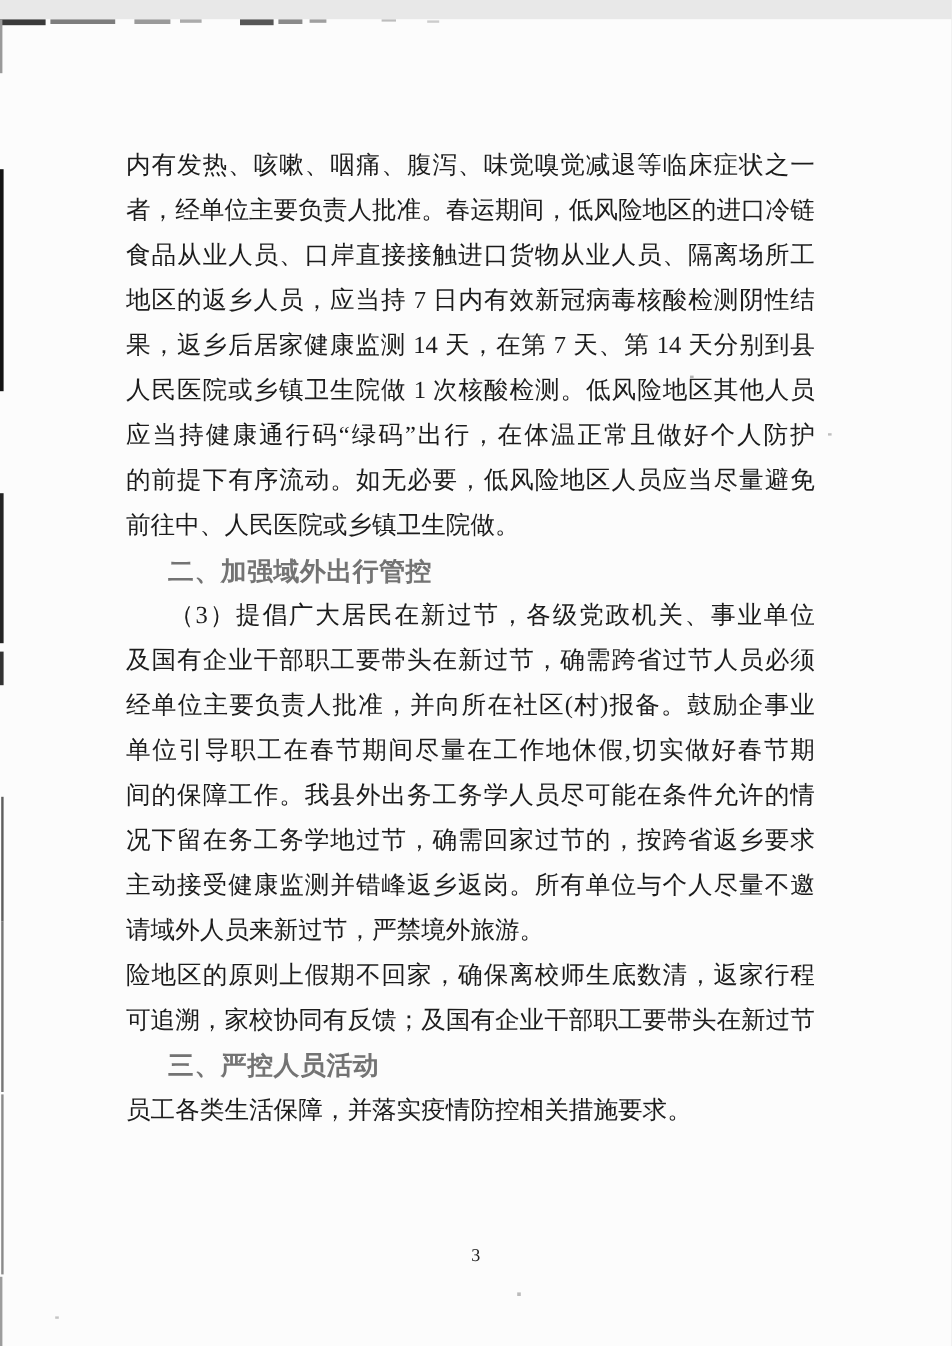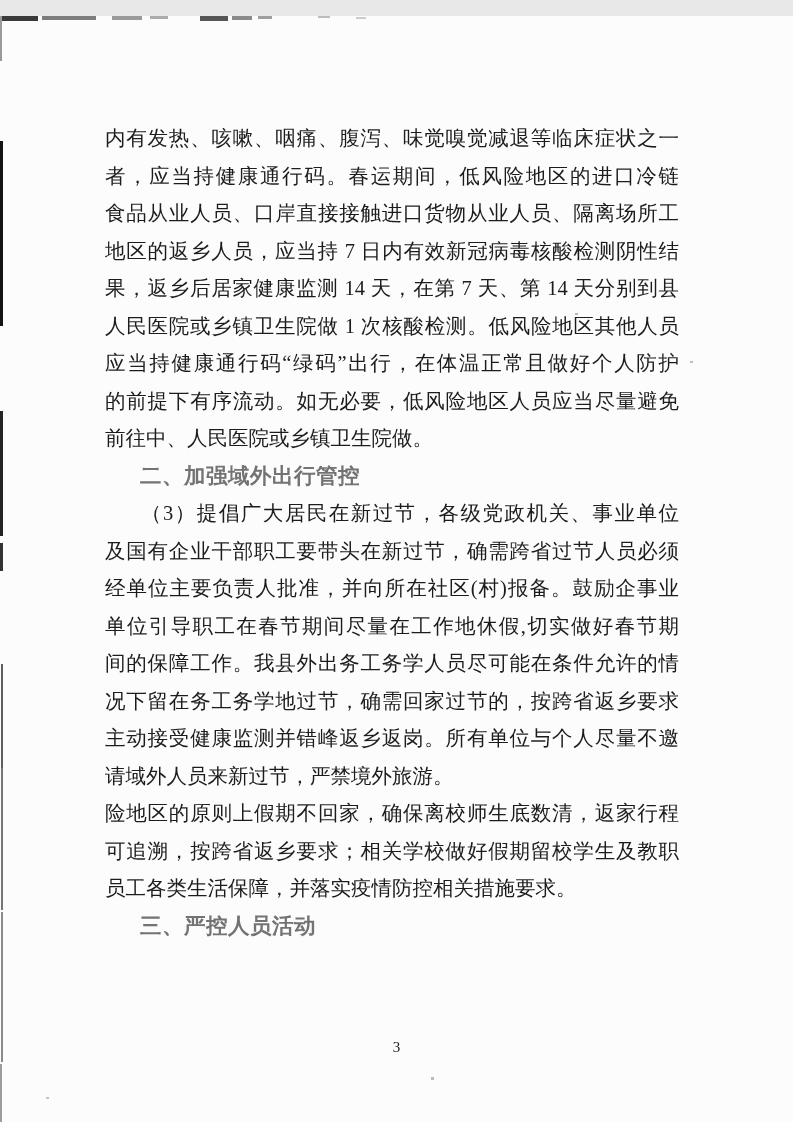--- a/index.html
+++ b/index.html
@@ -99,42 +99,42 @@
   <div class="art art-l6"></div>
   <div class="art art-l7"></div>
   <div class="art art-l8"></div>
   <div class="art spk1"></div>
   <div class="art spk2"></div>
   <div class="art spk3"></div>
   <div class="art spk4"></div>
 
   <div class="textblock">
     <p class="ln j">内有发热、咳嗽、咽痛、腹泻、味觉嗅觉减退等临床症状之一</p>
-    <p class="ln j">者，应当持健康通行码。春运期间，低风险地区的进口冷链</p>
+    <p class="ln j">者，经单位主要负责人批准。春运期间，低风险地区的进口冷链</p>
     <p class="ln j">食品从业人员、口岸直接接触进口货物从业人员、隔离场所工</p>
     <p class="ln j">地区的返乡人员，应当持 7 日内有效新冠病毒核酸检测阴性结</p>
     <p class="ln j">果，返乡后居家健康监测 14 天，在第 7 天、第 14 天分别到县</p>
     <p class="ln j">人民医院或乡镇卫生院做 1 次核酸检测。低风险地区其他人员</p>
     <p class="ln j">应当持健康通行码“绿码”出行，在体温正常且做好个人防护</p>
     <p class="ln j">的前提下有序流动。如无必要，低风险地区人员应当尽量避免</p>
     <p class="ln">前往中、人民医院或乡镇卫生院做。</p>
 
     <p class="ln hd">二、加强域外出行管控</p>
 
     <p class="ln j ind">（3）提倡广大居民在新过节，各级党政机关、事业单位</p>
     <p class="ln j">及国有企业干部职工要带头在新过节，确需跨省过节人员必须</p>
     <p class="ln j">经单位主要负责人批准，并向所在社区(村)报备。鼓励企事业</p>
     <p class="ln j">单位引导职工在春节期间尽量在工作地休假,切实做好春节期</p>
     <p class="ln j">间的保障工作。我县外出务工务学人员尽可能在条件允许的情</p>
     <p class="ln j">况下留在务工务学地过节，确需回家过节的，按跨省返乡要求</p>
     <p class="ln j">主动接受健康监测并错峰返乡返岗。所有单位与个人尽量不邀</p>
     <p class="ln">请域外人员来新过节，严禁境外旅游。</p>
 
     <p class="ln j">险地区的原则上假期不回家，确保离校师生底数清，返家行程</p>
-    <p class="ln j">可追溯，按跨省返乡要求；相关学校做好假期留校学生及教职</p>
+    <p class="ln j">可追溯，家校协同有反馈；及国有企业干部职工要带头在新过节</p>
+    <p class="ln hd">三、严控人员活动</p>
+
     <p class="ln">员工各类生活保障，并落实疫情防控相关措施要求。</p>
-
-    <p class="ln hd">三、严控人员活动</p>
   </div>
 
   <div class="pagenum">3</div>
 
 </div>
 
 </body></html>

